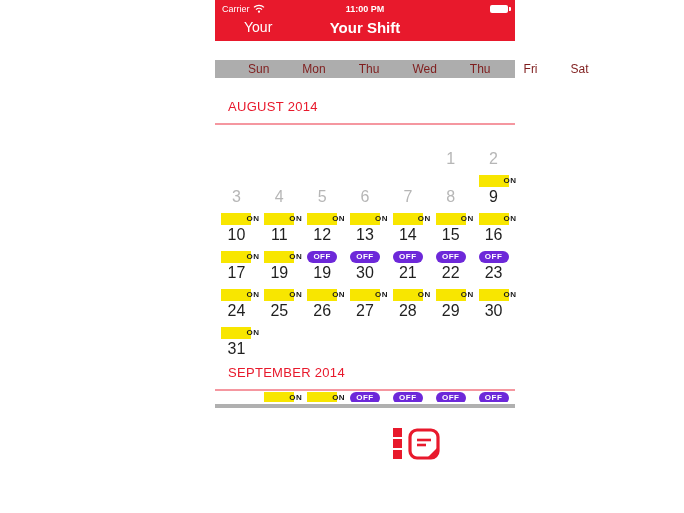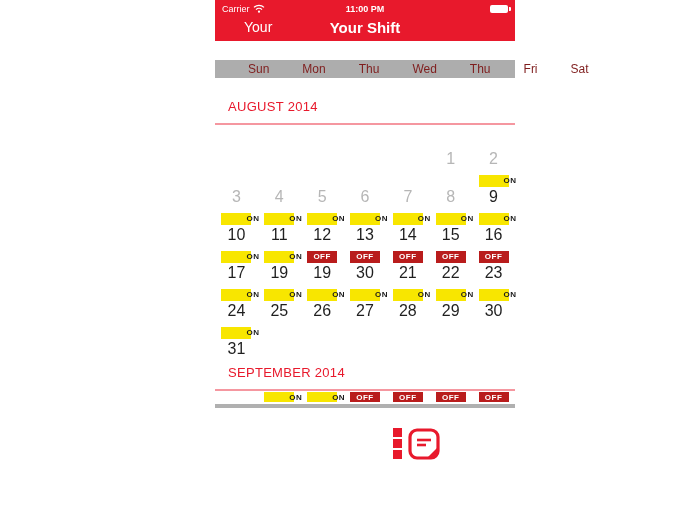--- a/index.html
+++ b/index.html
@@ -31,21 +31,21 @@
   .hairline { margin-top: 9px; height: 2px; background: rgba(232,25,44,0.45); }
 
   
   .grid { margin-top: 12px; }
   .week { margin-bottom: 7px; }
   .badge-row, .date-row { display: grid; grid-template-columns: repeat(7, 1fr); }
   .badge-row { height: 13px; align-items: start; justify-items: center; }
   .badge { display: block; width: 30px; height: 12px; line-height: 12px; text-align: center;
            font-size: 8px; font-weight: bold; letter-spacing: 0.5px; }
   .badge.on  { background: #F8E600; color: #1a1a1a; padding-left: 25px; }
-  .badge.off { background: #b91c1c; color: #ffffff; }
+  .badge.off { background: #6d28d9; color: #ffffff; border-radius: 6px; }
   .date-row { height: 18px; }
   .date-row .cell { text-align: center; font-size: 16px; color: #1f1f1f; line-height: 18px; }
   .date-row .cell.muted { color: #B6B6B6; }
 
   
   .sep-grid { margin-top: 0; }
   .sep-grid .week { margin-bottom: 0; }
   .clipwrap { height: 10px; overflow: hidden; margin-top: 1px; }
   .graybar { margin-top: 2px; height: 4px; background: #B0B0B0; }
 

